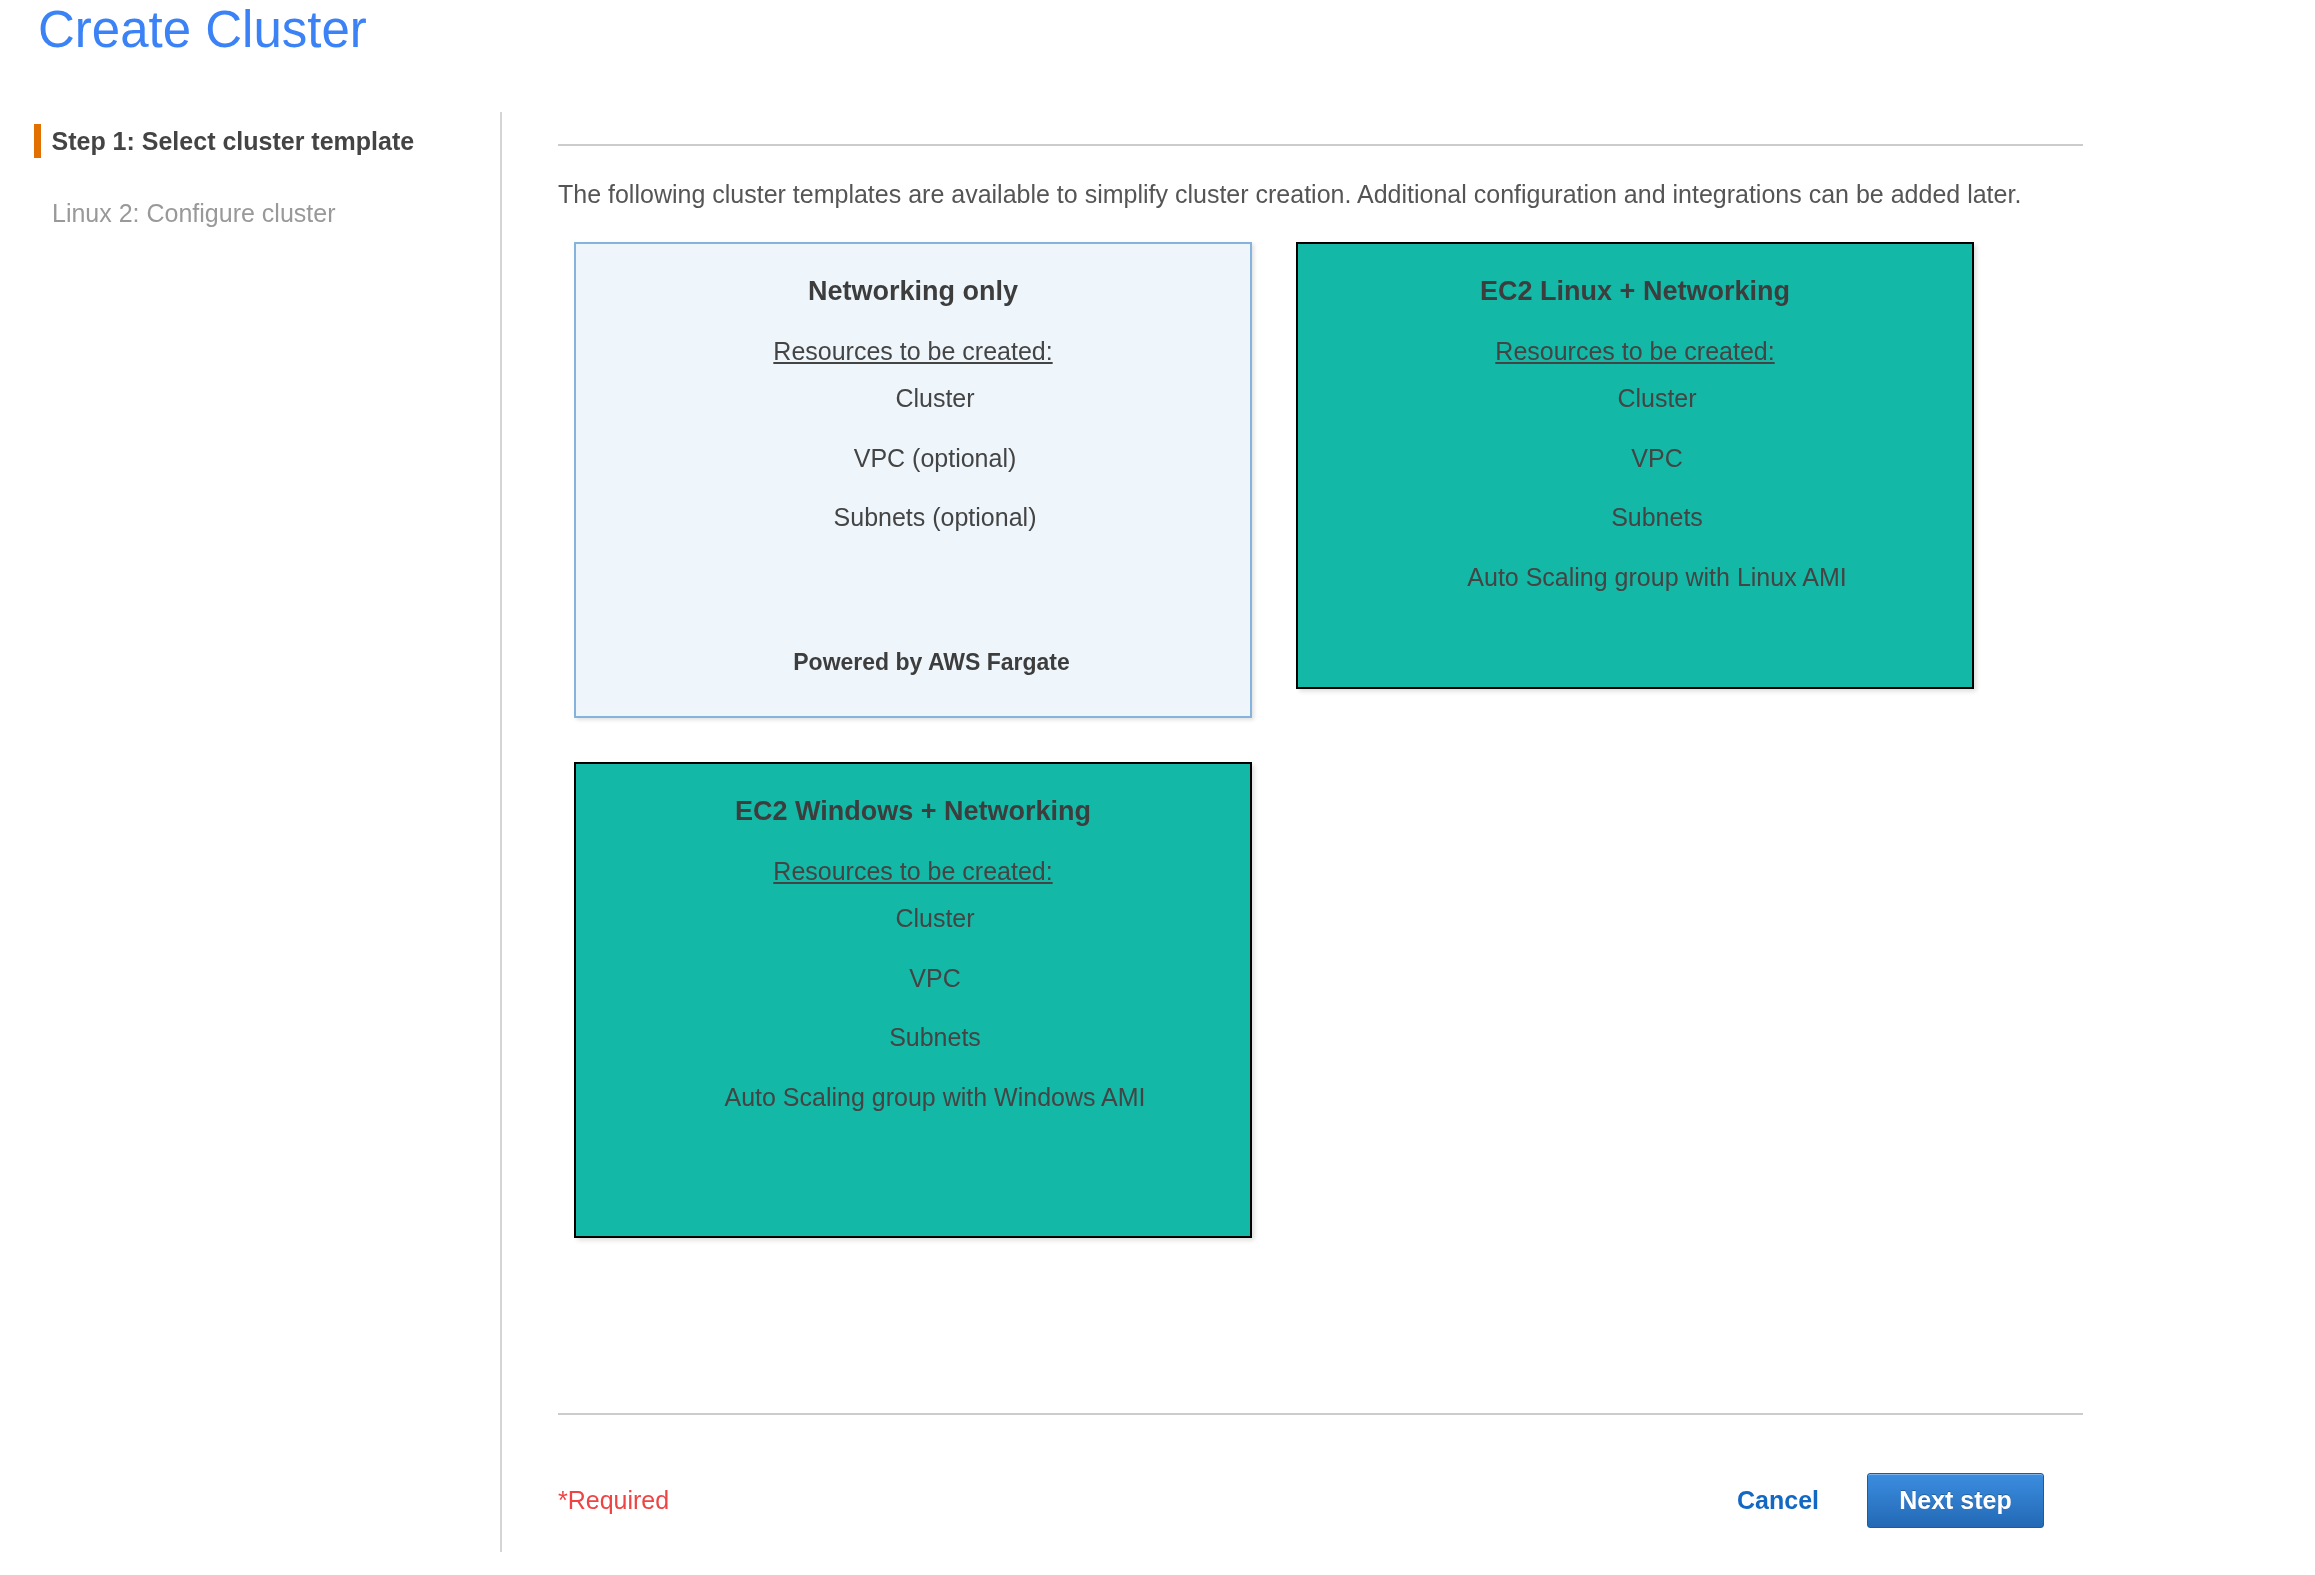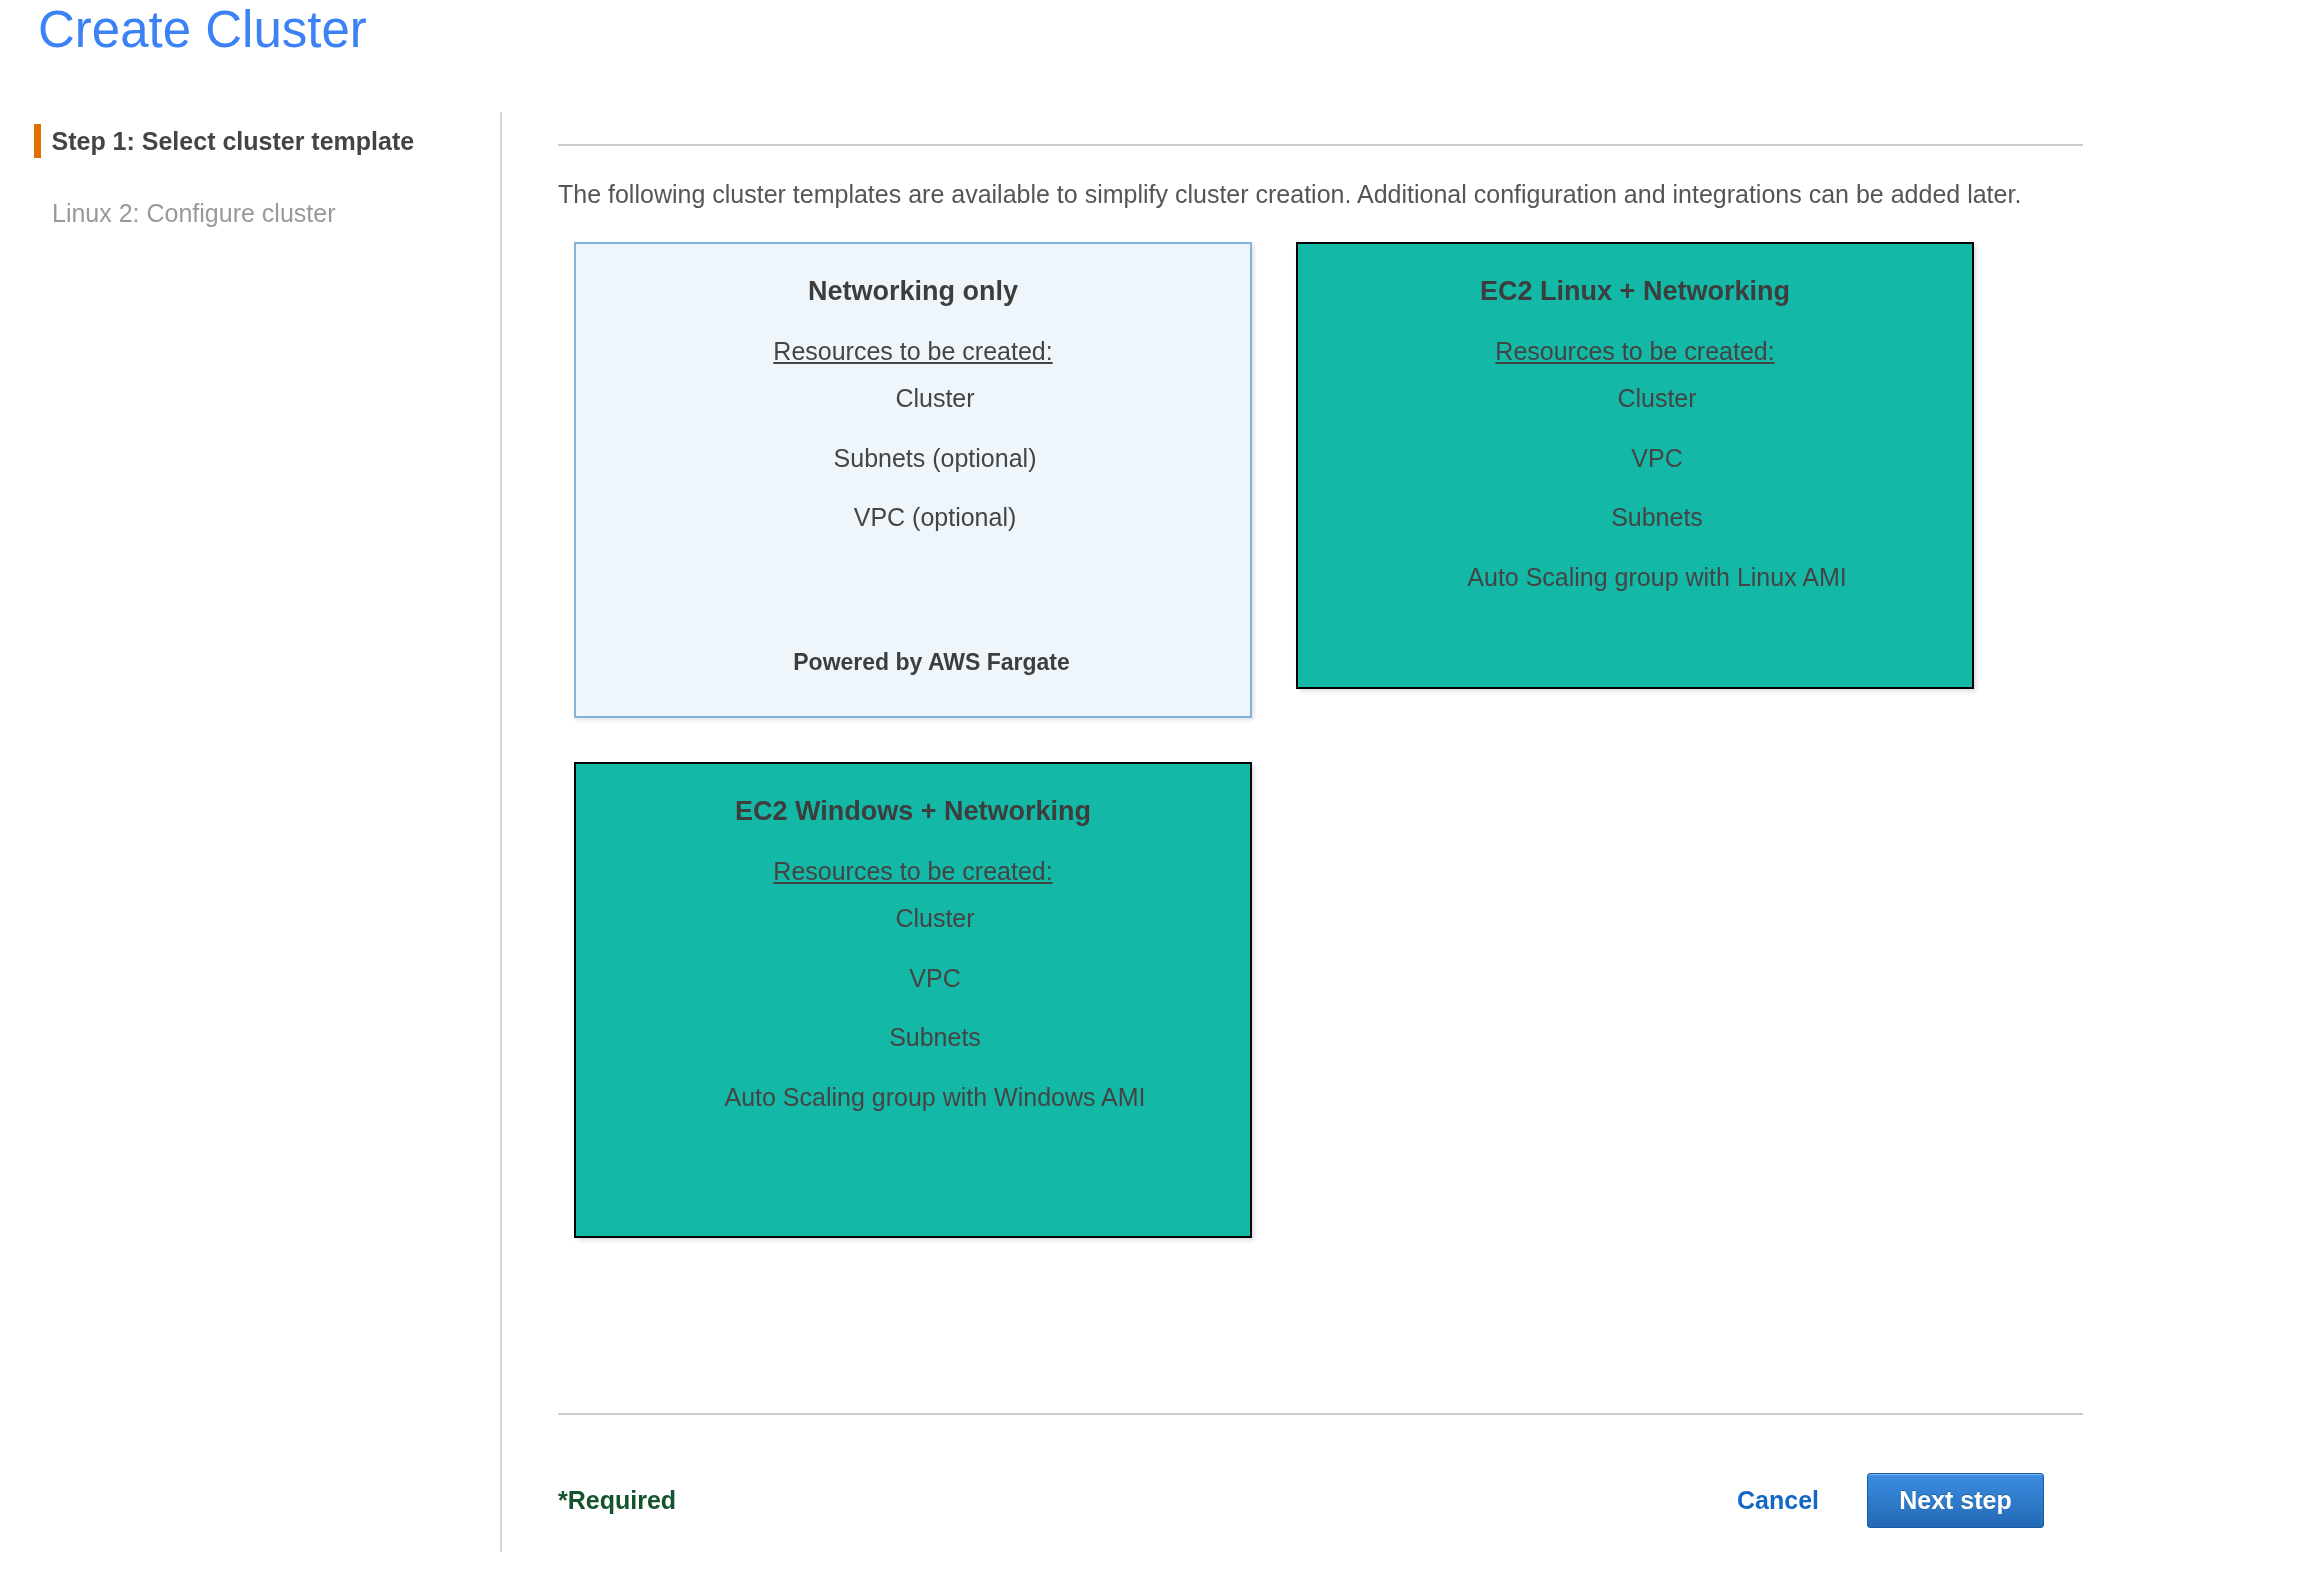--- a/index.html
+++ b/index.html
@@ -152,22 +152,22 @@
   }
   .footer-row {
     position: absolute;
     left: 558px; top: 1473px;
     width: 1525px; height: 55px;
     display: flex;
     align-items: center;
   }
   .required-note {
     font-size: 25px;
-    font-weight: bold;
-    color: #14532d;
+    font-weight: normal;
+    color: #ef4444;
     text-align: center;
   }
   .footer-spacer { flex: 1; }
   .cancel-link {
     font-size: 25px;
     font-weight: bold;
     color: #1268c3;
     text-decoration: none;
     margin-right: 48px;
     cursor: pointer;
@@ -204,22 +204,22 @@
   <div class="heading-rule"></div>
   <p class="section-desc">The following cluster templates are available to simplify cluster creation. Additional configuration and integrations can be added later.</p>
 
   <div class="cards">
 
     <div class="card selected h500">
       <h3 class="card-title">Networking only</h3>
       <div class="card-subtitle">Resources to be created:</div>
       <ul class="resources">
         <li>Cluster</li>
+        <li>VPC (optional)</li>
         <li>Subnets (optional)</li>
-        <li>VPC (optional)</li>
       </ul>
       <div class="card-footnote">Powered by AWS Fargate</div>
     </div>
 
     <div class="card h470">
       <h3 class="card-title">EC2 Linux + Networking</h3>
       <div class="card-subtitle">Resources to be created:</div>
       <ul class="resources">
         <li>Cluster</li>
         <li>VPC</li>

